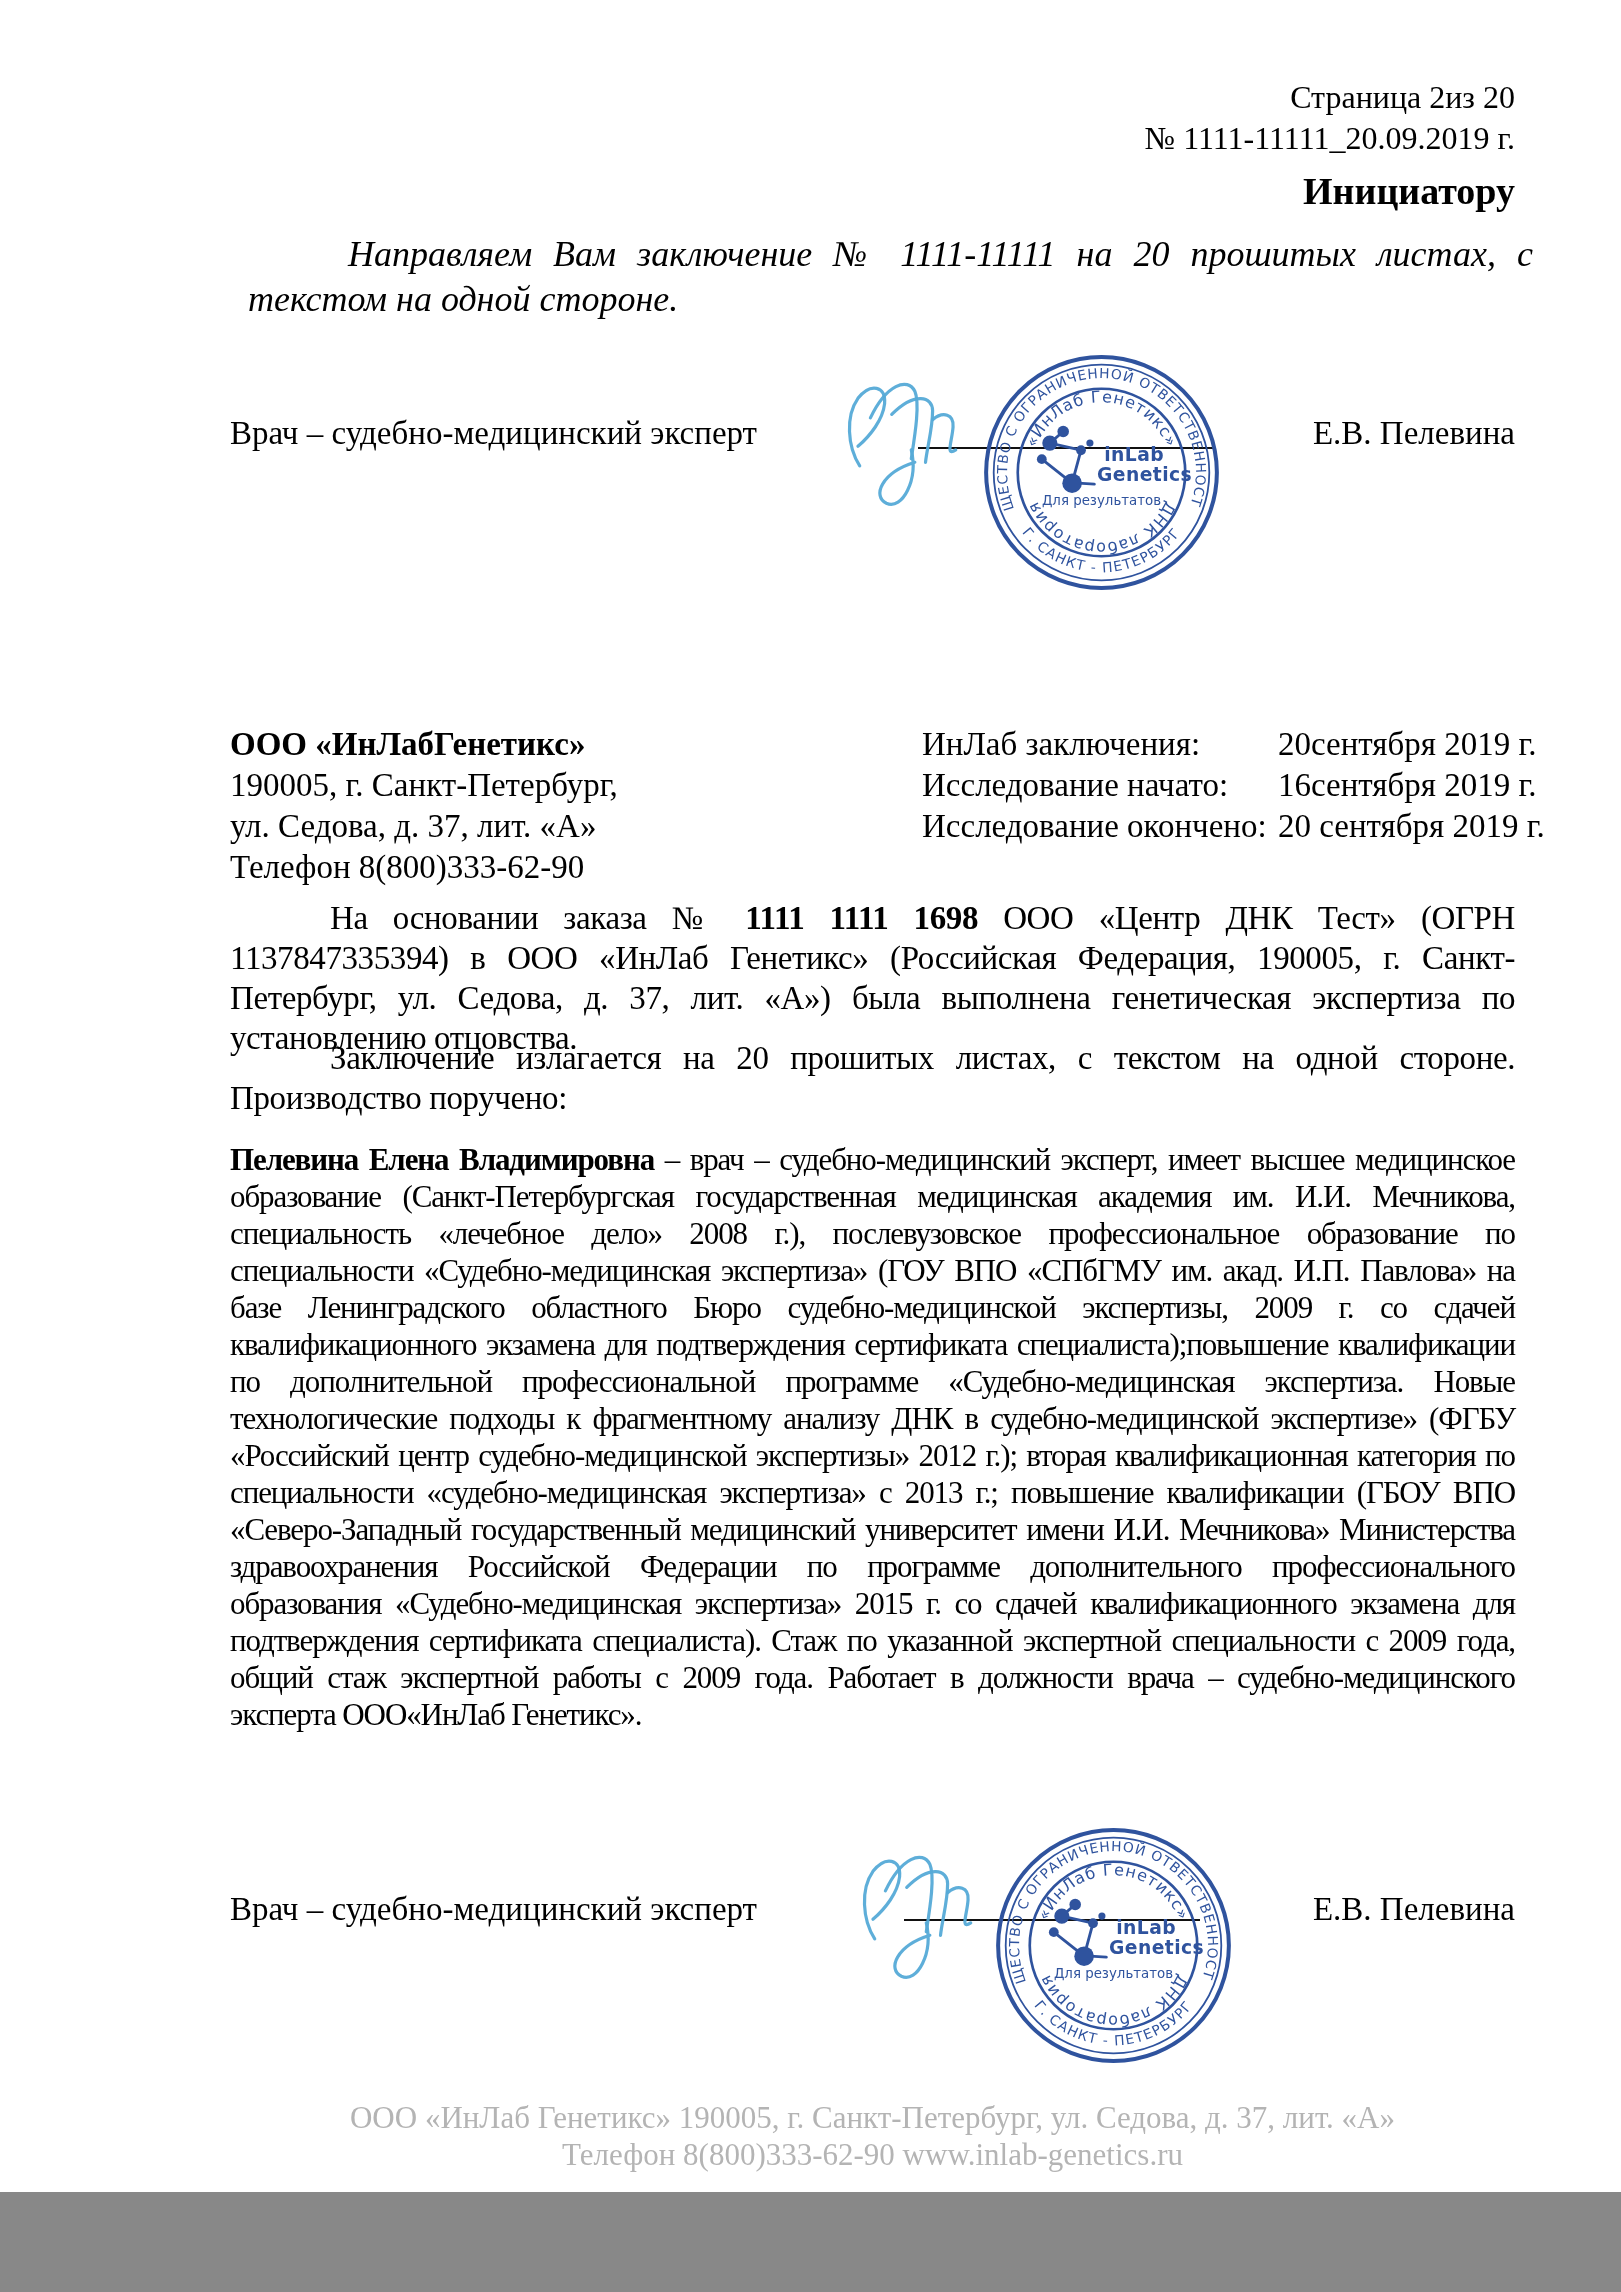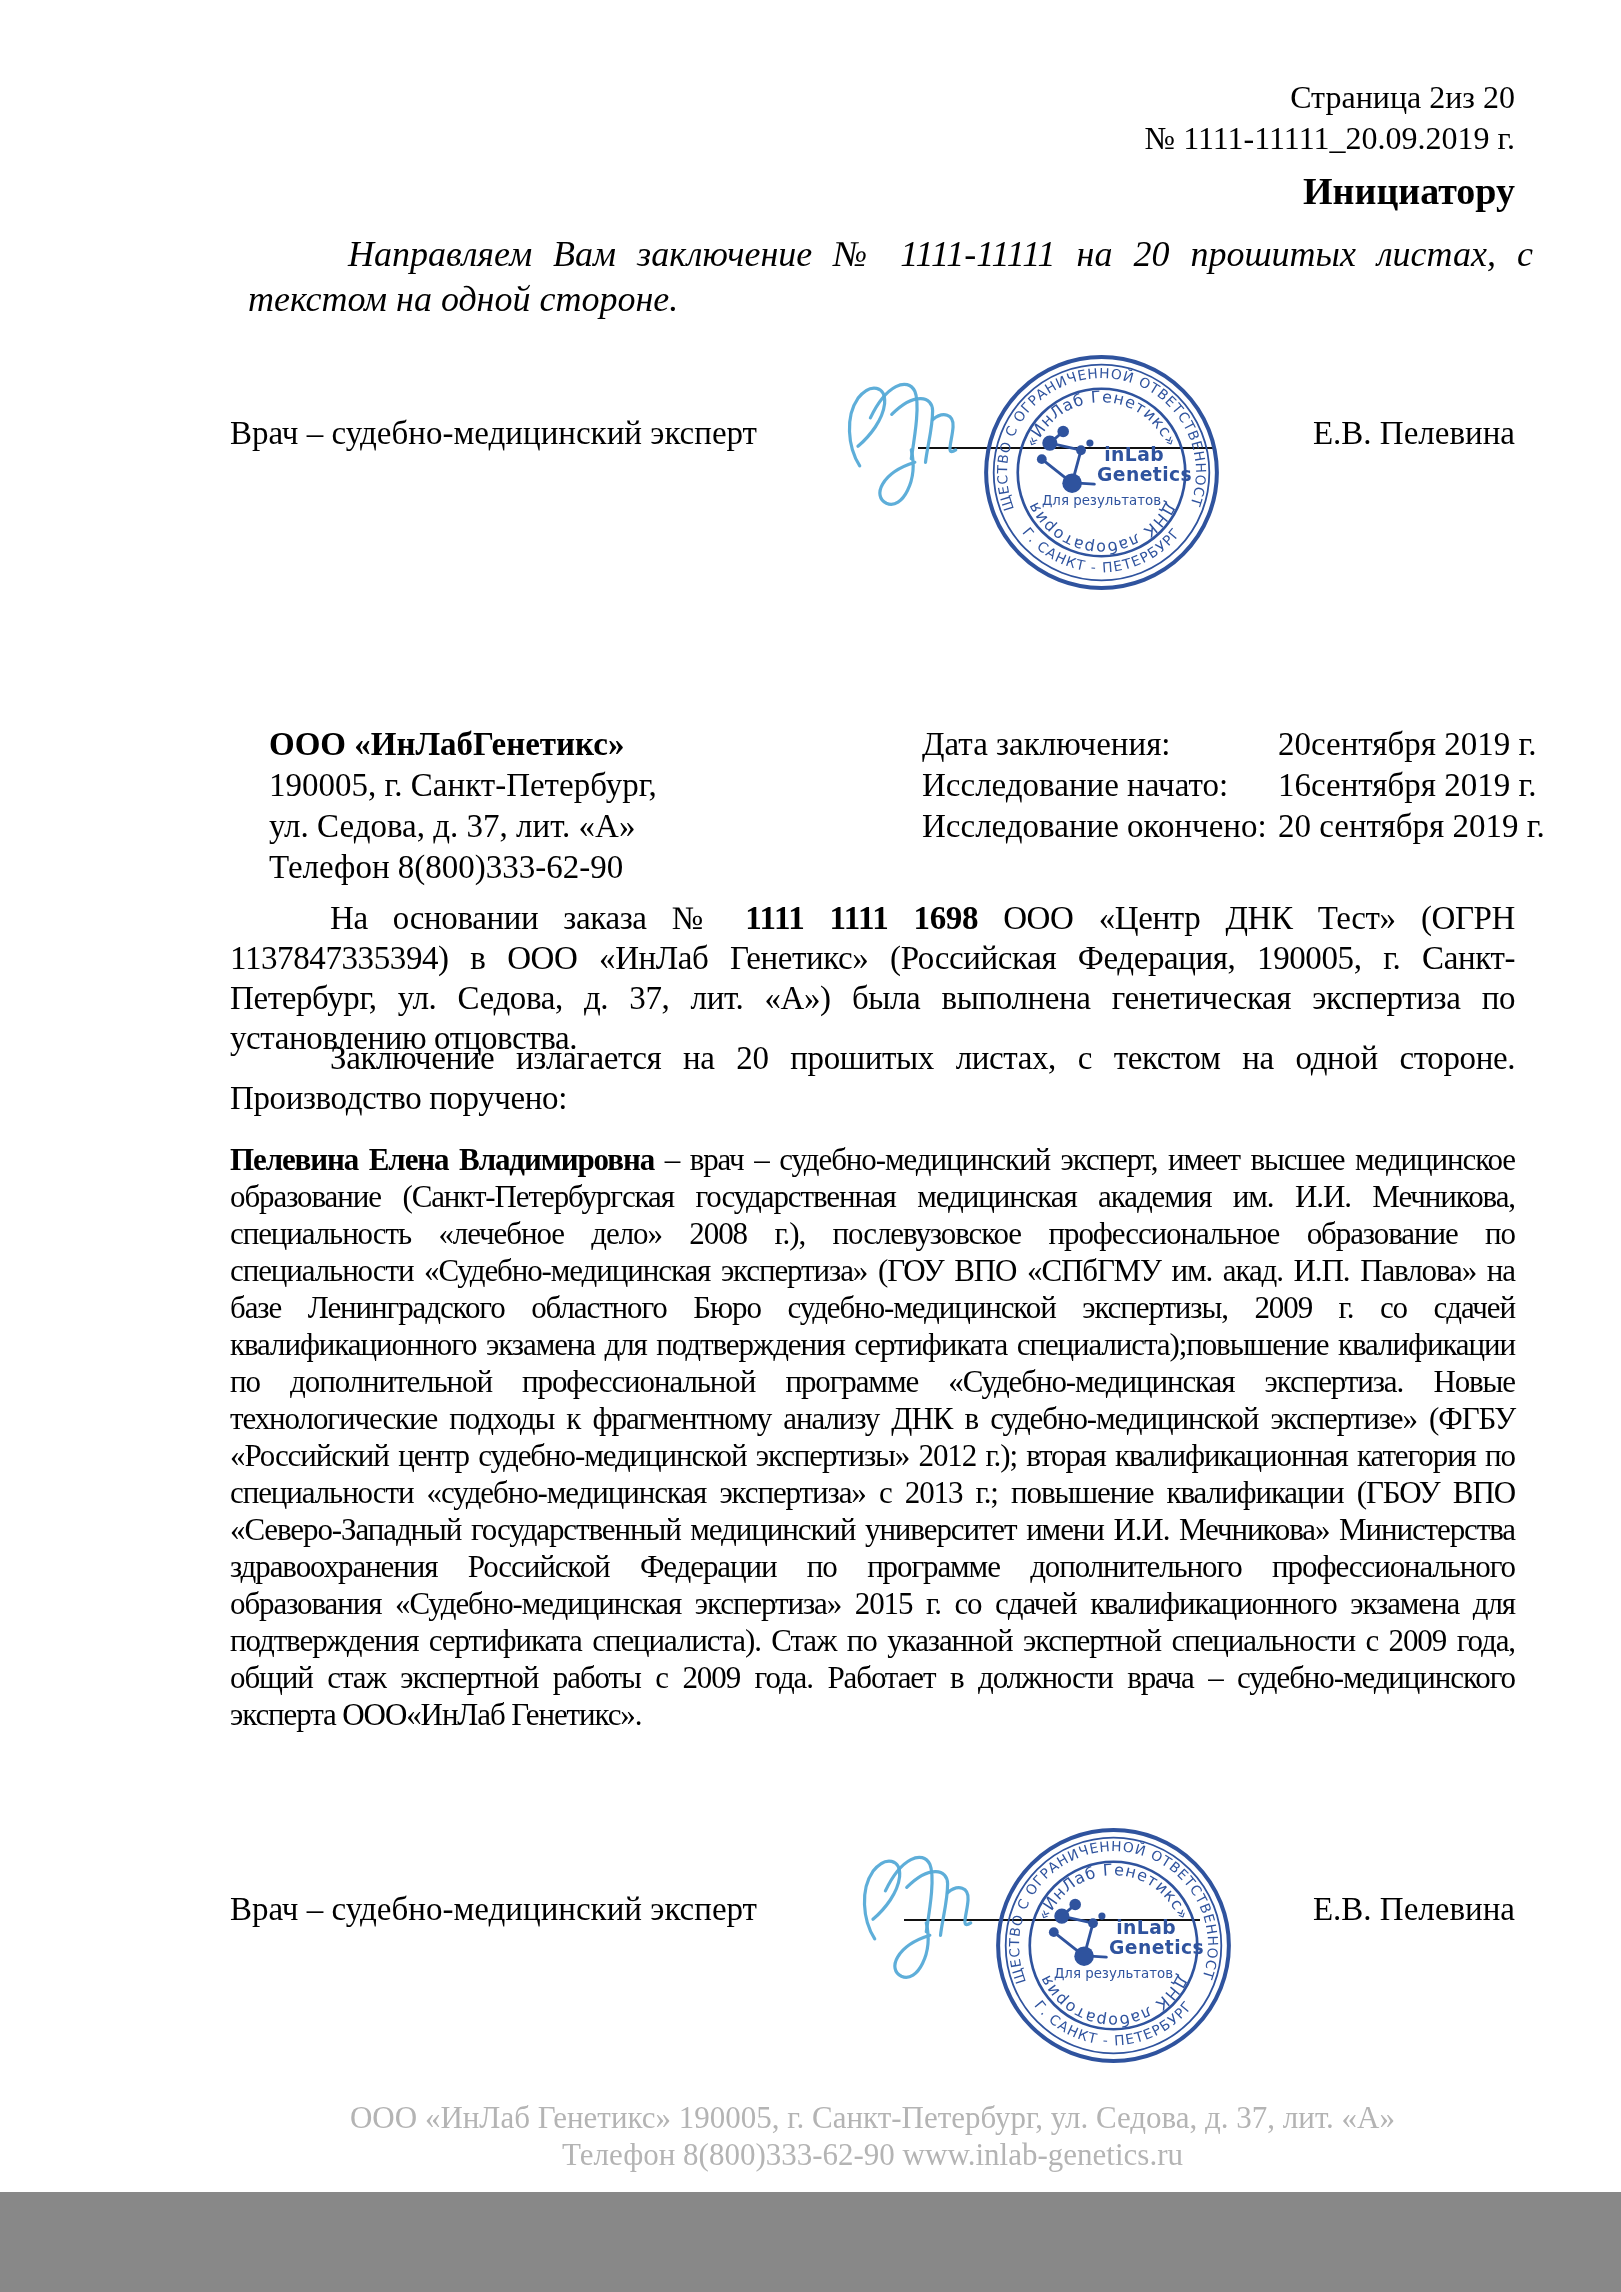--- a/index.html
+++ b/index.html
@@ -10,21 +10,21 @@
   }
   .abs{position:absolute;}
   .page-header{top:77px;right:107px;text-align:right;font-size:32px;line-height:41px;}
   .addressee{top:169px;right:107px;font-size:38px;font-weight:bold;}
   .cover-note{top:232px;left:248px;width:1285px;font-size:36px;line-height:45px;
     font-style:italic;text-indent:100px;text-align:justify;margin:0;}
   .sig-role{font-size:33px;left:230px;}
   .sig-name{font-size:33px;right:107px;text-align:center;}
   .sig-line{height:0;border-top:2.7px solid #111;}
   .doc-title{top:640px;left:230px;width:1285px;text-align:center;font-size:38px;font-weight:bold;}
-  .org-block{top:724px;left:230px;font-size:33px;line-height:41px;margin-left:39px;}
+  .org-block{top:724px;left:230px;font-size:33px;line-height:41px;}
   .org-name{font-weight:bold;}
   .dates-block{top:724px;left:922px;font-size:33px;line-height:41px;}
   .date-row{display:flex;}
   .date-row .dlabel{width:356px;}
   .para{left:230px;width:1285px;margin:0;text-align:justify;}
   .p-order{top:898px;font-size:33px;line-height:40px;text-indent:100px;letter-spacing:-0.4px;}
   .p-sheets{top:1038px;font-size:33px;line-height:40px;text-indent:100px;letter-spacing:-0.4px;}
   .p-bio{top:1141px;font-size:31px;line-height:37px;letter-spacing:-1.1px;}
   .footer{top:2099px;left:230px;width:1285px;text-align:center;
     font-size:31px;line-height:37px;color:var(--footer-color,#b4b4b4);}
@@ -103,21 +103,21 @@
 
   <div class="abs org-block">
     <div class="org-name">ООО «ИнЛабГенетикс»</div>
     <div>190005, г. Санкт-Петербург,</div>
     <div>ул. Седова,  д. 37, лит. «А»</div>
     <div>Телефон 8(800)333-62-90</div>
   </div>
 
   <div class="abs dates-block">
     <div class="date-row">
-      <span class="dlabel">Дата заключения:</span>
+      <span class="dlabel">ИнЛаб заключения:</span>
       <span class="dvalue">20сентября 2019 г.</span>
     </div>
     <div class="date-row">
       <span class="dlabel">Исследование начато:</span>
       <span class="dvalue">16сентября 2019 г.</span>
     </div>
     <div class="date-row">
       <span class="dlabel">Исследование окончено:</span>
       <span class="dvalue">20 сентября 2019 г.</span>
     </div>

